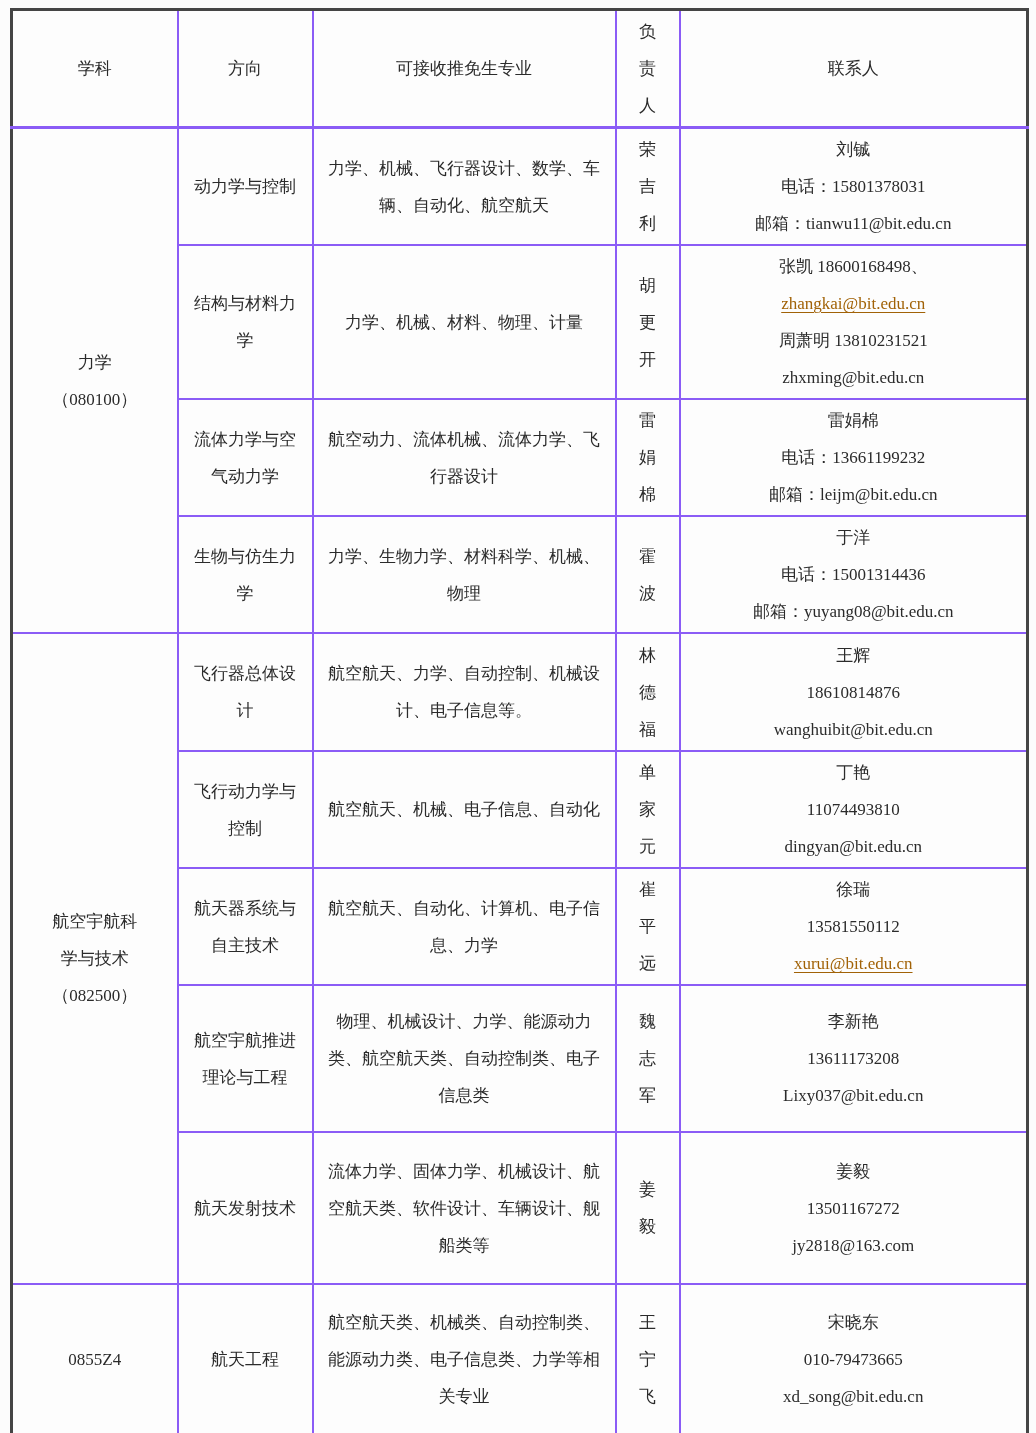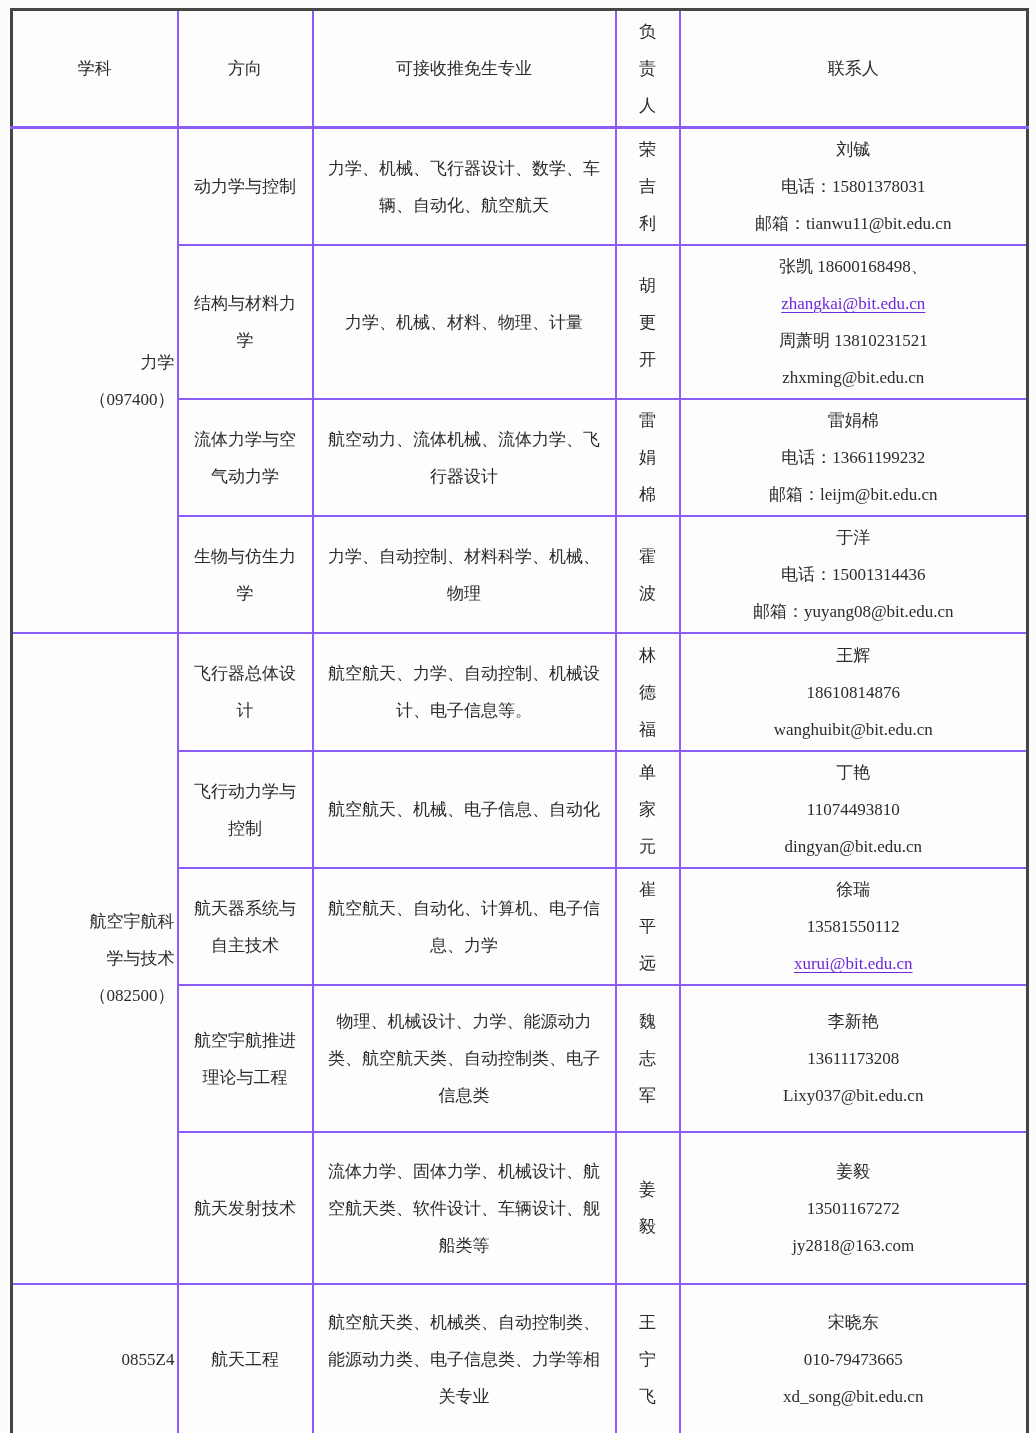--- a/index.html
+++ b/index.html
@@ -32,23 +32,23 @@
     font-size: 17px;
     line-height: 37px;
     padding: 2px;
   }
   thead tr { height: 108px; }
   thead th { border-bottom-width: 3px; }
   
   .vert { display: inline-block; width: 1.15em; text-align: center; }
   .dir-wrap { max-width: 116px; margin: 12px auto; }
   .majors-wrap { max-width: 288px; margin: 8px auto; }
-  .subject-cell div { text-align: right; }
+  .subject-cell div { text-align: center; }
   a.email-link {
-    color: #6d28d9;
+    color: #a16207;
     text-decoration: underline;
     text-underline-offset: 3px;
     cursor: pointer;
   }
 </style>
 </head>
 <body>
 
 <div class="page">
   <table class="admissions-table">
@@ -65,21 +65,21 @@
         <th>方向</th>
         <th>可接收推免生专业</th>
         <th><span class="vert">负责人</span></th>
         <th>联系人</th>
       </tr>
     </thead>
     <tbody id="table-body">
         <tr style="height: 115px;">
           <td rowspan="4" class="subject-cell">
             <div>力学</div>
-            <div>（097400）</div>
+            <div>（080100）</div>
           </td>
           <td>
             <div class="dir-wrap">动力学与控制</div>
           </td>
           <td>
             <div class="majors-wrap">力学、机械、飞行器设计、数学、车辆、自动化、航空航天</div>
           </td>
           <td><span class="vert">荣吉利</span></td>
           <td>
             <div>刘铖</div>
@@ -114,21 +114,21 @@
             <div>雷娟棉</div>
             <div>电话：13661199232</div>
             <div>邮箱：leijm@bit.edu.cn</div>
           </td>
         </tr>
         <tr style="height: 113px;">
           <td>
             <div class="dir-wrap">生物与仿生力学</div>
           </td>
           <td>
-            <div class="majors-wrap">力学、自动控制、材料科学、机械、物理</div>
+            <div class="majors-wrap">力学、生物力学、材料科学、机械、物理</div>
           </td>
           <td><span class="vert">霍波</span></td>
           <td>
             <div>于洋</div>
             <div>电话：15001314436</div>
             <div>邮箱：yuyang08@bit.edu.cn</div>
           </td>
         </tr>
         <tr style="height: 118px;">
           <td rowspan="5" class="subject-cell">

